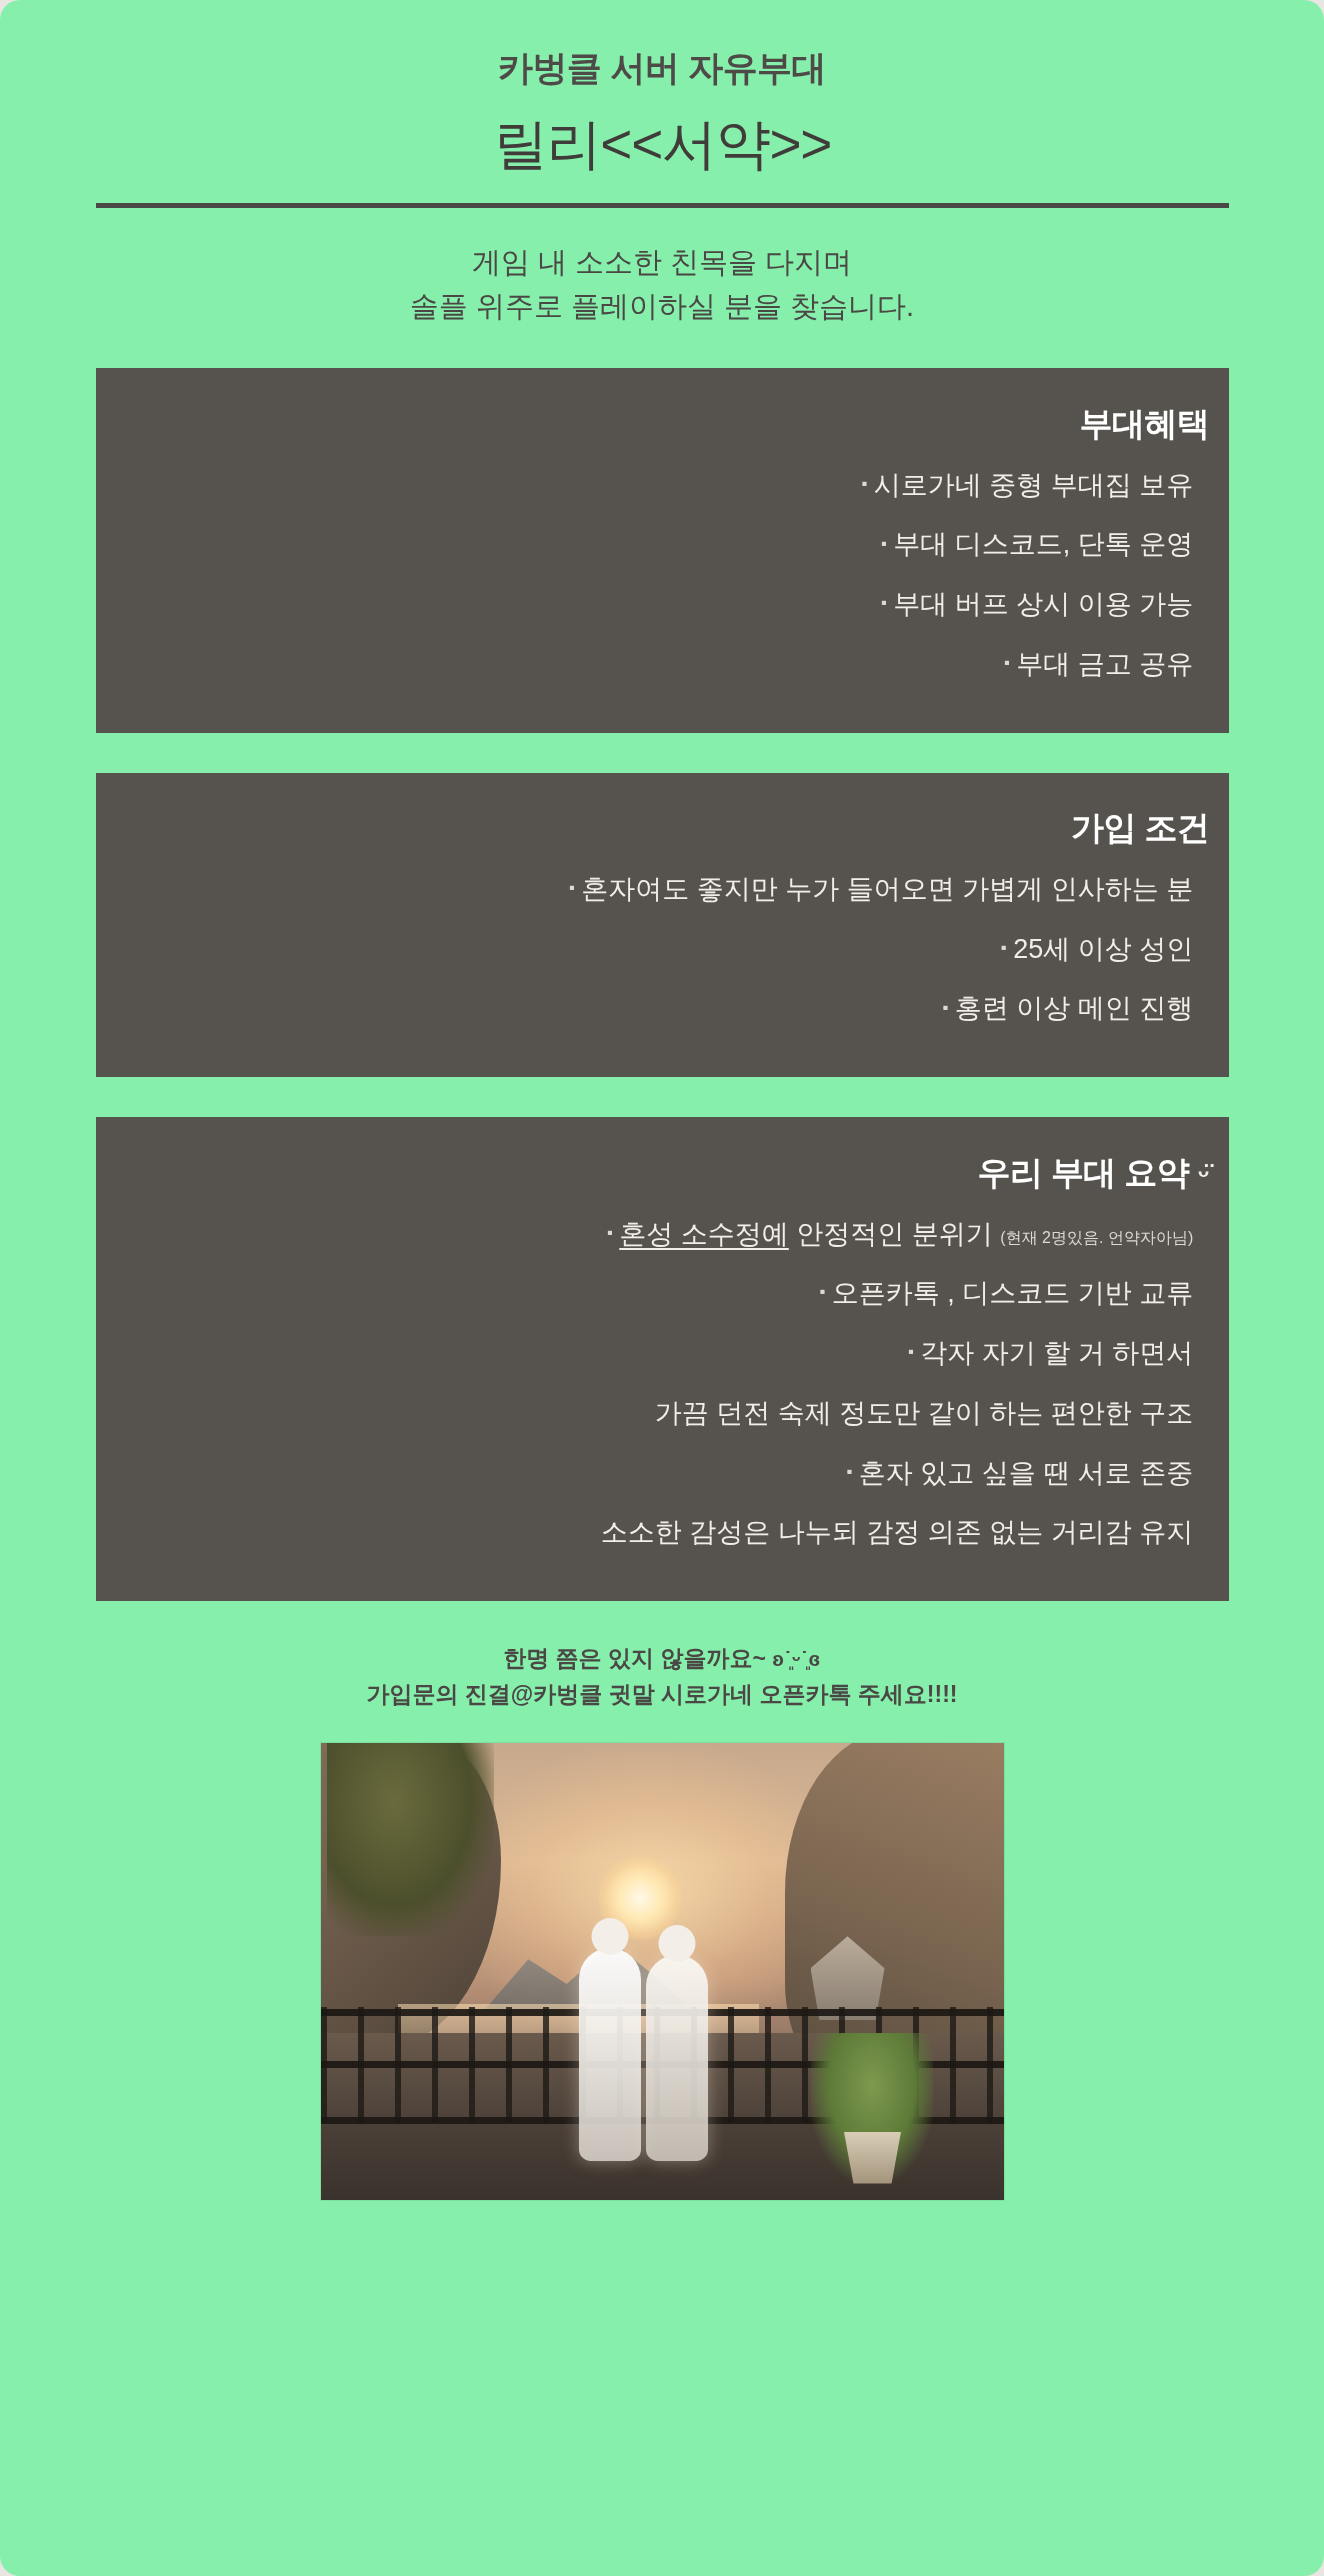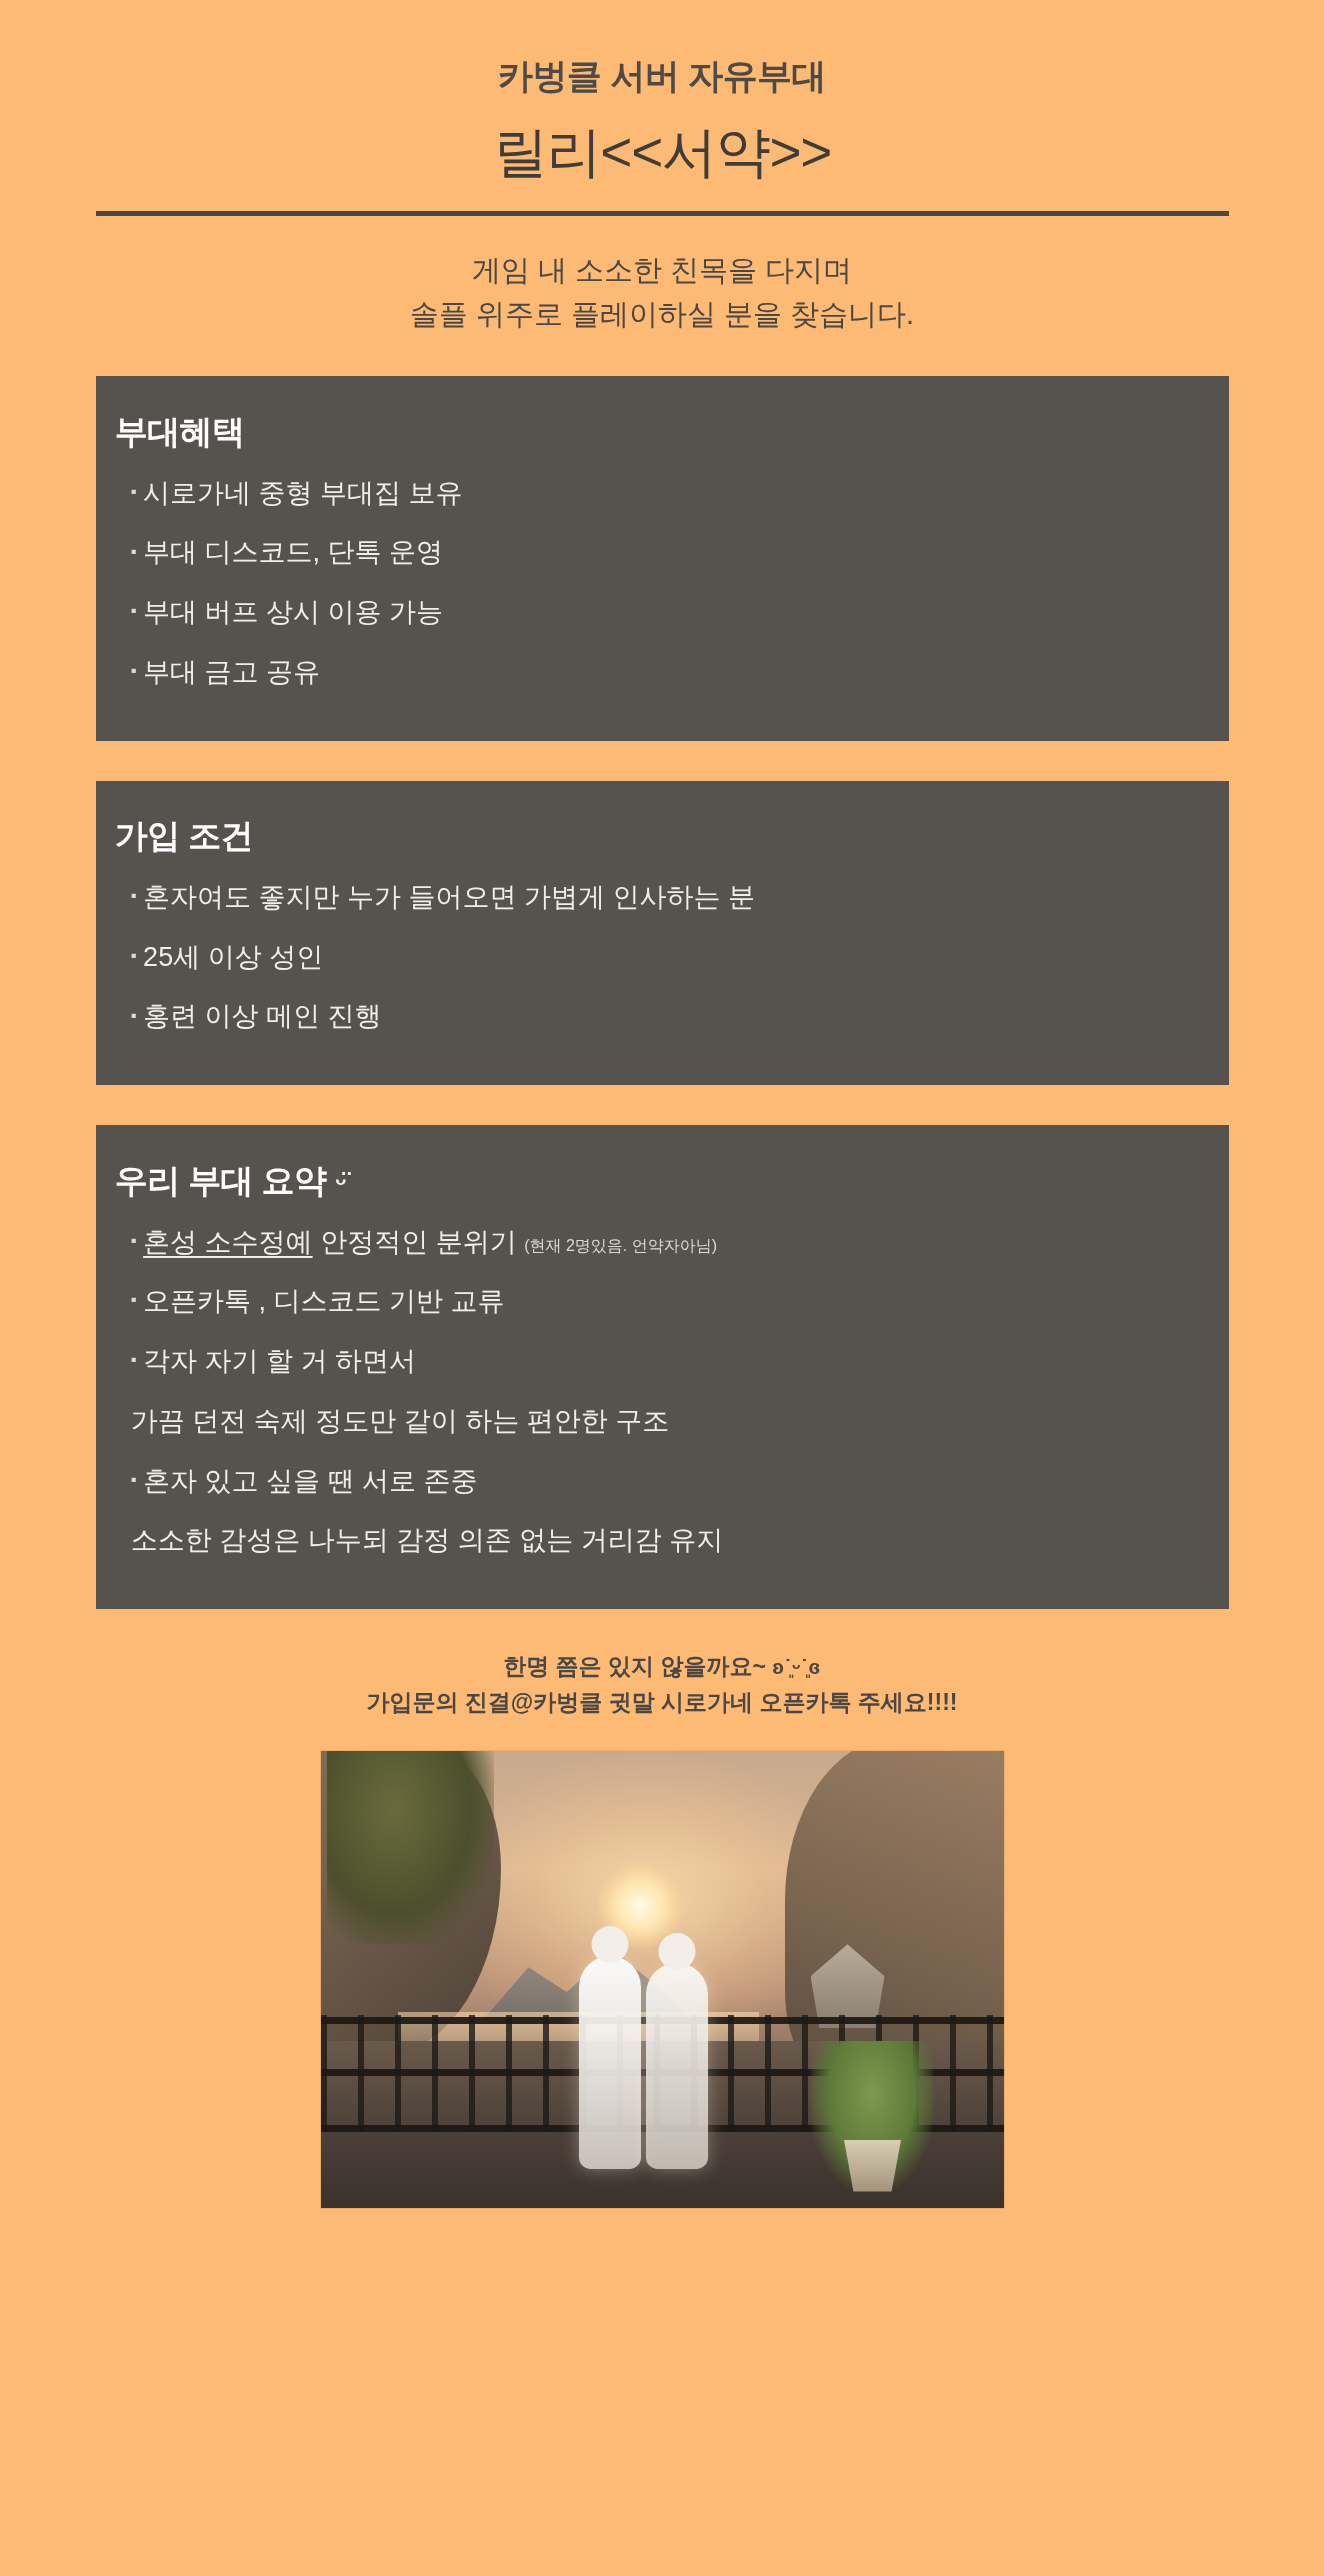--- a/index.html
+++ b/index.html
@@ -9,24 +9,25 @@
   body {
     width: 1324px;
     background: #e9e6e1;
     font-family: "Liberation Sans", "DejaVu Sans", sans-serif;
     color: #4a4744;
     -webkit-font-smoothing: antialiased;
   }
   .page {
     width: 1324px;
     min-height: 2576px;
-    background: #fdba74;
+    background: #86efac;
     box-sizing: border-box;
-    padding: 8px;
+    padding: 0;
     position: relative;
+    border-radius: 20px;
   }
   .inner {
     width: 1133px;
     margin: 0 auto;
     padding-top: 45px;
   }
   .supertitle {
     text-align: center;
     font-size: 35px;
     font-weight: bold;
@@ -56,21 +57,21 @@
     color: #4a4744;
     margin-bottom: 40px;
   }
   .panel {
     background: #56534e;
     color: #efece7;
     width: 1133px;
     box-sizing: border-box;
     margin: 0 auto 40px auto;
     padding: 26px 19.3px 30px 19.3px;
-    text-align: left;
+    text-align: right;
   }
   .panel h2 {
     font-size: 33px;
     font-weight: bold;
     margin: 7.7px 0 16.7px 0;
     color: #ffffff;
     letter-spacing: -0.6px;
   }
   .panel h2 .emoji {
     font-size: 27px;

